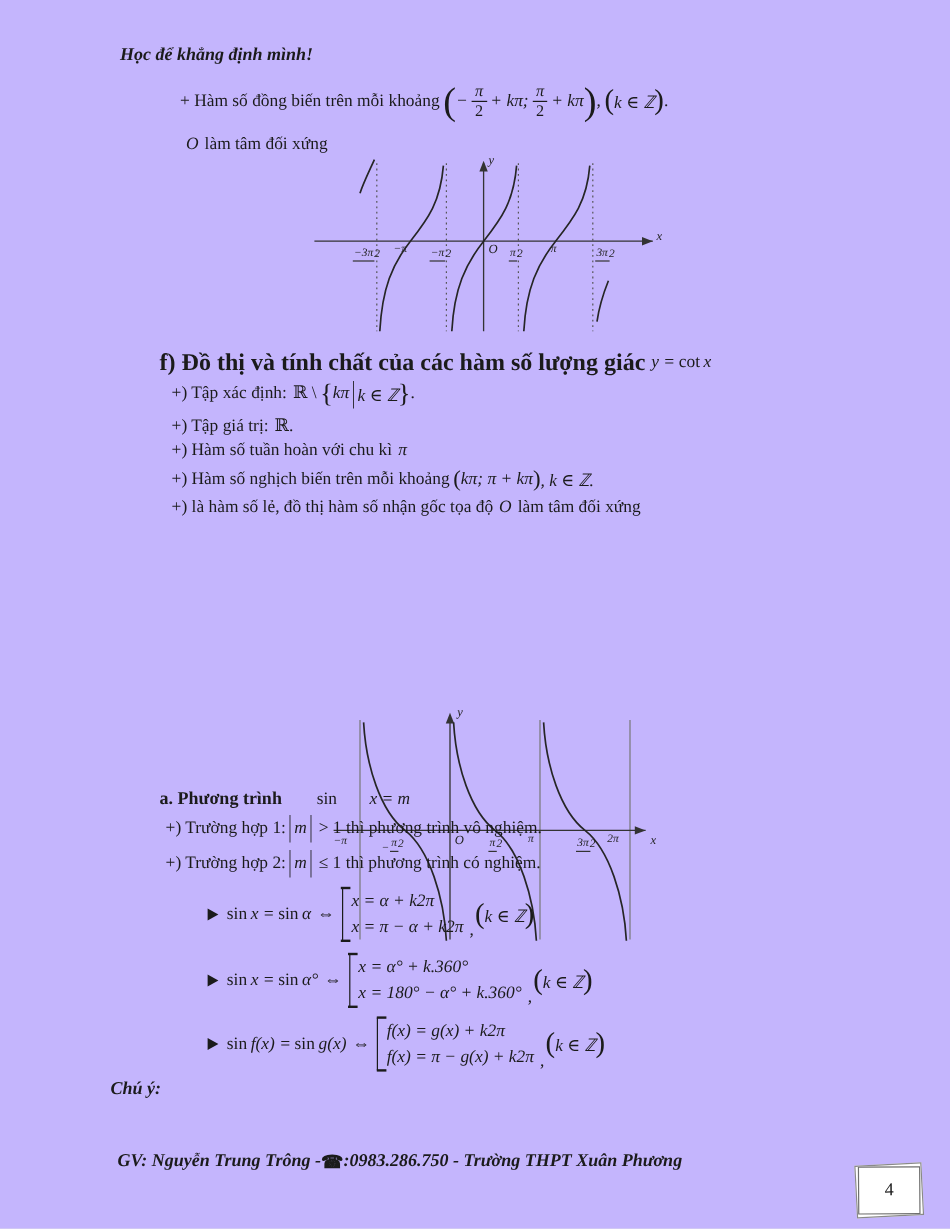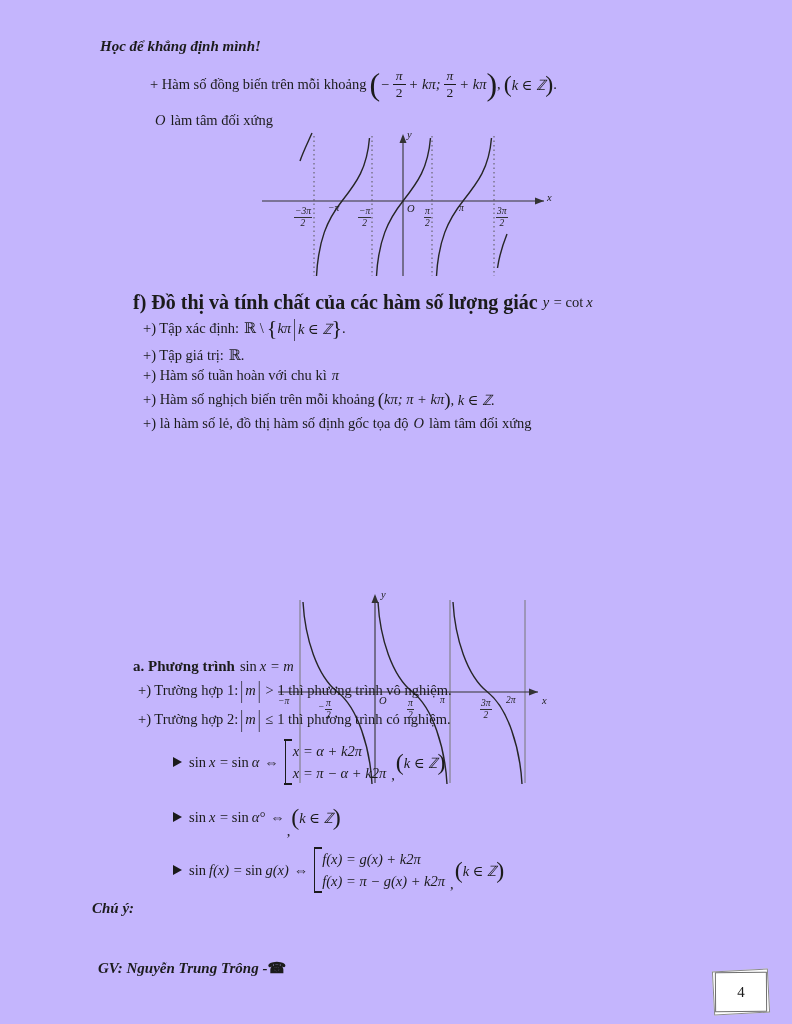--- a/index.html
+++ b/index.html
@@ -34,21 +34,21 @@
   .comma-low{align-self:flex-end; margin:0 1px 4px 2px;}
   
   .tbar{display:inline-block; transform:scaleY(1.75); margin:0 2px; font-weight:400;}
   
   .tri{width:0; height:0; border-left:9px solid #1b1b1b;
        border-top:5px solid transparent; border-bottom:5px solid transparent;
        display:inline-block; margin-right:7px;}
   
   .graph{position:relative;}
   .glabel{position:absolute; font-style:italic; font-size:10.5px; color:#222; line-height:1;}
-  .gfrac{position:absolute; display:flex; flex-direction:column; align-items:center;
+  .gfrac{position:absolute; display:flex; flex-direction:row; align-items:center;
          font-style:italic; font-size:9.5px; line-height:1.15; color:#222;}
   .gfrac .fn{border-bottom:0.8px solid #333; padding:0 1px;}
   .gtick{position:absolute; font-style:italic; font-size:9.5px; color:#222; line-height:1;}
   
   .pagebox{position:absolute; left:713px; top:970px; width:54px; height:42px;
            border:1.5px solid #8a8a8a; transform:rotate(-3deg); background:#fff;}
   .pagebox .inner{position:absolute; left:1px; top:1px; right:1px; bottom:1px;
            border:1.3px solid #6f6f6f; transform:rotate(2.6deg); background:#fff;
            display:flex; align-items:center; justify-content:center; font-size:15px;}
 </style>
@@ -164,21 +164,21 @@
 
   <div class="abs row" style="left:143px; top:385px; height:28px;">
     <span>+) Hàm số nghịch biến trên mỗi khoảng</span>
     <span class="bigp p20 sp-s">(</span>
     <span class="math">kπ; π + kπ</span>
     <span class="bigp p20">)</span>
     <span class="math">, k ∈ ℤ.</span>
   </div>
 
   <div class="abs row" style="left:143px; top:415px;">
-    <span>+) là hàm số lẻ, đồ thị hàm số định gốc tọa độ</span>
+    <span>+) là hàm số lẻ, đồ thị hàm số nhận gốc tọa độ</span>
     <span class="math" style="margin:0 5px;">O</span>
     <span>làm tâm đối xứng</span>
   </div>
 
   <div class="abs graph" style="left:270px; top:438px; width:300px; height:200px;">
     <svg width="300" height="200" viewBox="0 0 300 200">
 
       <g stroke="#777" stroke-width="1">
         <line x1="30" y1="10" x2="30" y2="193"></line>
         <line x1="180" y1="10" x2="180" y2="193"></line>
@@ -213,21 +213,21 @@
     </span>
     <span class="gtick" style="left:170px; top:106px;">π</span>
     <span class="gfrac" style="left:210px; top:108px;">
       <span class="fn">3π</span>
       <span>2</span>
     </span>
     <span class="gtick" style="left:236px; top:106px;">2π</span>
   </div>
 
 
-  <div class="abs row" style="left:133px; top:658px;">
+  <div class="abs row" style="left:133px; top:658px;gap:24px;">
     <span class="b" style="font-size:15px;">a. Phương trình</span>
     <span class="rm sp-l">sin</span>
     <span class="math sp-s">x = m</span>
   </div>
 
   <div class="abs row" style="left:138px; top:676px; height:28px;">
     <span>+) Trường hợp 1:</span>
     <span class="tbar sp-s">|</span>
     <span class="math">m</span>
     <span class="tbar">|</span>
@@ -259,20 +259,24 @@
     <span class="bigp p24">)</span>
   </div>
 
   <div class="abs row" style="left:173px; top:790px; height:54px;">
     <span class="tri"></span>
     <span class="rm">sin</span>
     <span class="math sp-s">x =</span>
     <span class="rm sp-s">sin</span>
     <span class="math sp-s">α°</span>
     <span class="sp-l">⇔</span>
+    <span class="sys">
+      <span>x = α° + k.360°</span>
+      <span>x = 180° − α° + k.360°</span>
+    </span>
     <span class="comma-low">,</span>
     <span class="bigp p24">(</span>
     <span class="math">k ∈ ℤ</span>
     <span class="bigp p24">)</span>
   </div>
 
   <div class="abs row" style="left:173px; top:843px; height:54px;">
     <span class="tri"></span>
     <span class="rm">sin</span>
     <span class="math sp-s">f(x) =</span>
@@ -287,19 +291,20 @@
     <span class="bigp p24">(</span>
     <span class="math">k ∈ ℤ</span>
     <span class="bigp p24">)</span>
   </div>
 
   <div class="abs bi" style="left:92px; top:900px; font-size:15px;">Chú ý:</div>
 
   <div class="abs row bi" style="left:98px; top:959px; font-size:15px;">
     <span>GV: Nguyễn Trung Trông - </span>
     <span style="font-style:normal;">☎</span>
+    <span>:0983.286.750 - Trường THPT Xuân Phương</span>
   </div>
 
   <div class="pagebox">
     <div class="inner">4</div>
   </div>
 
 </div>
 
 </body></html>

